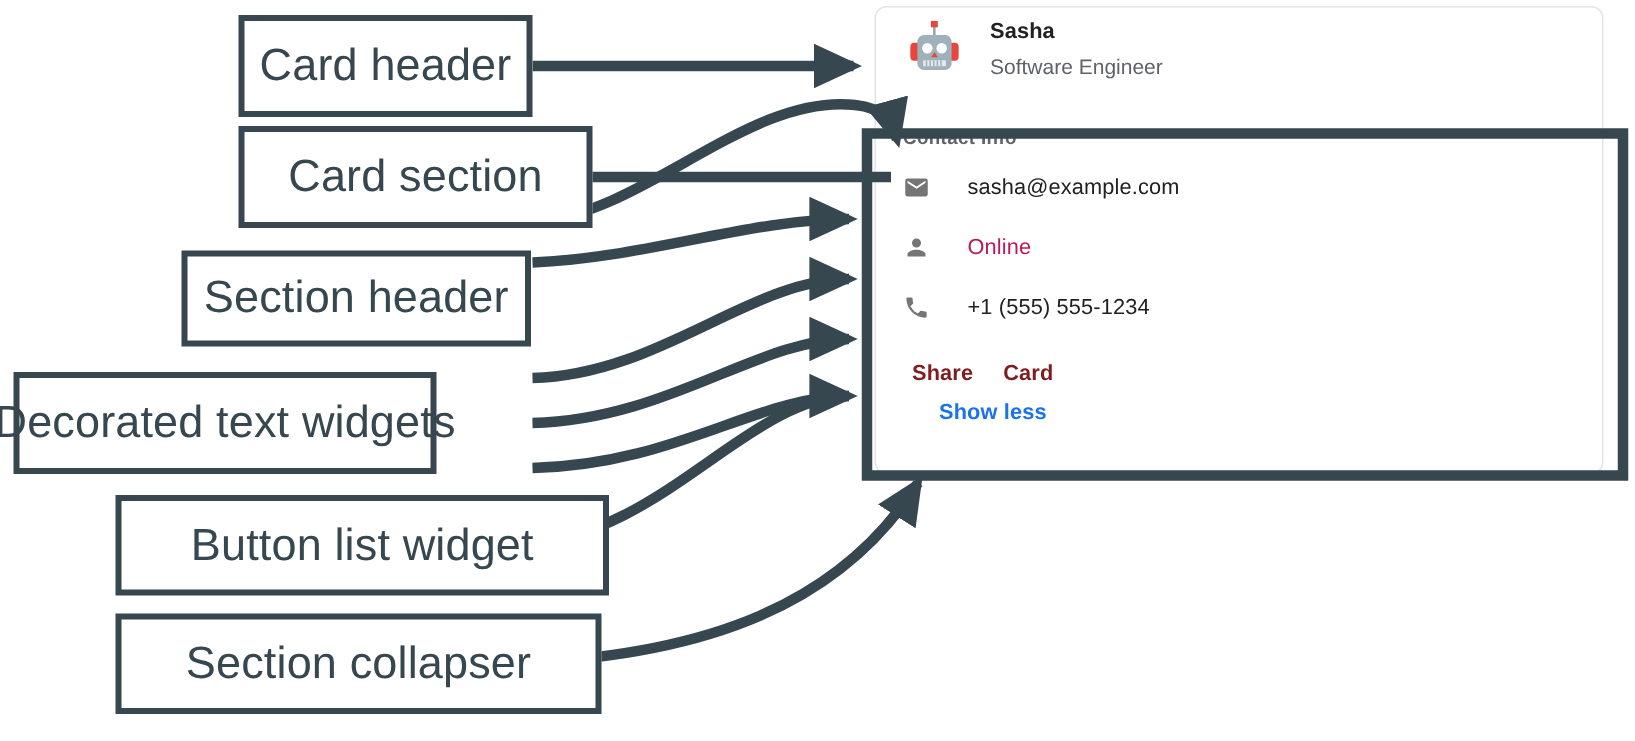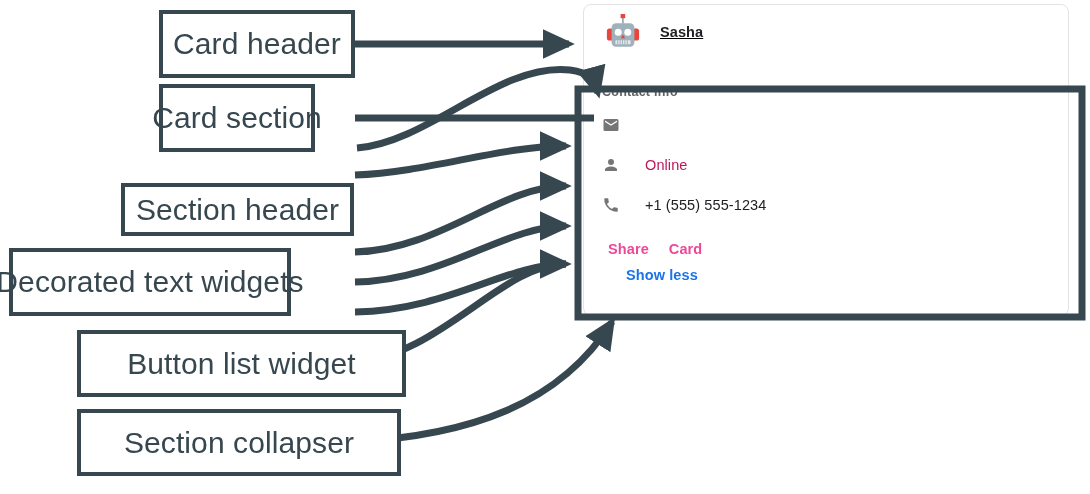--- a/index.html
+++ b/index.html
@@ -25,22 +25,22 @@
     align-items: center;
     justify-content: center;
     color: #37474f;
     font-size: 30px;
     line-height: 1;
     letter-spacing: 0.1px;
     z-index: 30;
     white-space: nowrap;
   }
   #callout-card-header   { left: 159px; top: 10px;  width: 196px; height: 68px; }
-  #callout-card-section  { left: 159px; top: 84px;  width: 156px; height: 68px; }
-  #callout-section-header{ left: 121px; top: 183px; width: 233px; height: 53px; }
+  #callout-card-section  { left: 159px; top: 84px;  width: 236px; height: 68px; }
+  #callout-section-header{ left: 121px; top: 167px; width: 233px; height: 64px; }
   #callout-decorated     { left: 9px;   top: 248px; width: 282px; height: 68px; }
   #callout-button-list   { left: 77px;  top: 330px; width: 329px; height: 67px; }
   #callout-collapser     { left: 77px;  top: 409px; width: 324px; height: 67px; }
 
   
   #arrows {
     position: absolute;
     left: 0; top: 0;
     width: 1090px; height: 494px;
     z-index: 20;
@@ -66,21 +66,21 @@
     padding: 10px 0 12px 18px;
     height: 58px;
     box-sizing: border-box;
   }
   #avatar {
     width: 42px;
     height: 42px;
     flex: 0 0 42px;
     margin-right: 16px;
   }
-  .card-header-text { display: flex; flex-direction: column; justify-content: flex-end; text-decoration: underline; }
+  .card-header-text { display: flex; flex-direction: column; justify-content: flex-end; }
   #card-title {
     font-size: 14.5px;
     font-weight: bold;
     color: #202124;
     line-height: 1.45;
     letter-spacing: 0.1px;
   }
   #card-subtitle {
     font-size: 14px;
     color: #5f6368;
@@ -123,21 +123,21 @@
 
   #button-list {
     display: flex;
     align-items: center;
     padding-top: 12px;
     padding-bottom: 2px;
     margin-left: -4px;
   }
   .list-button {
     font-size: 14.5px;
-    color: #ec4899;
+    color: #7f1d1d;
     font-weight: bold;
     background: none;
     border: none;
     padding: 4px 10px;
     cursor: pointer;
     font-family: "Liberation Sans", sans-serif;
     letter-spacing: 0.1px;
   }
   #collapser {
     display: flex;
@@ -178,33 +178,35 @@
         <rect x="13.4" y="28.2" width="15.2" height="4.0" rx="0.6" fill="#e3e9ec"></rect>
         <rect x="15.2" y="28.2" width="1.0" height="4.0" fill="#9fb1bb"></rect>
         <rect x="17.6" y="28.2" width="1.0" height="4.0" fill="#9fb1bb"></rect>
         <rect x="20.0" y="28.2" width="1.0" height="4.0" fill="#9fb1bb"></rect>
         <rect x="22.4" y="28.2" width="1.0" height="4.0" fill="#9fb1bb"></rect>
         <rect x="24.8" y="28.2" width="1.0" height="4.0" fill="#9fb1bb"></rect>
       </svg>
     </span>
     <div class="card-header-text">
       <div id="card-title">Sasha</div>
+      <div id="card-subtitle">Software Engineer</div>
     </div>
   </div>
 
   <div id="card-section">
 
     <div id="section-header">Contact Info</div>
 
     <div class="text-widget">
       <span class="widget-icon">
         <svg viewBox="0 0 24 24" width="18" height="18" aria-hidden="true">
           <path d="M20 4H4a2 2 0 0 0-2 2v12a2 2 0 0 0 2 2h16a2 2 0 0 0 2-2V6a2 2 0 0 0-2-2zm0 4-8 5-8-5V6l8 5 8-5v2z"></path>
         </svg>
       </span>
+      <span class="widget-text">sasha@example.com</span>
     </div>
 
     <div class="text-widget">
       <span class="widget-icon">
         <svg viewBox="0 0 24 24" width="18" height="18" aria-hidden="true">
           <path d="M12 12a4 4 0 1 0 0-8 4 4 0 0 0 0 8zm0 2c-3.6 0-8 1.8-8 4v2h16v-2c0-2.2-4.4-4-8-4z"></path>
         </svg>
       </span>
       <span class="widget-text green">Online</span>
     </div>

